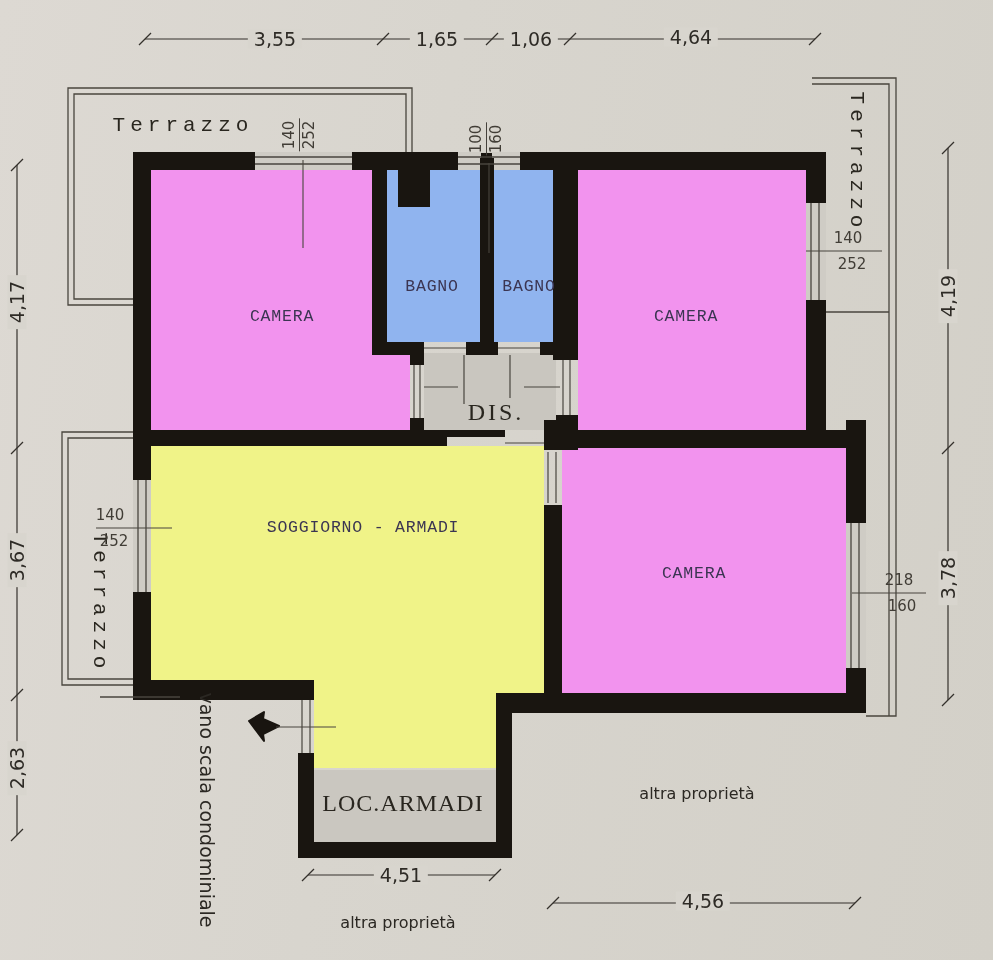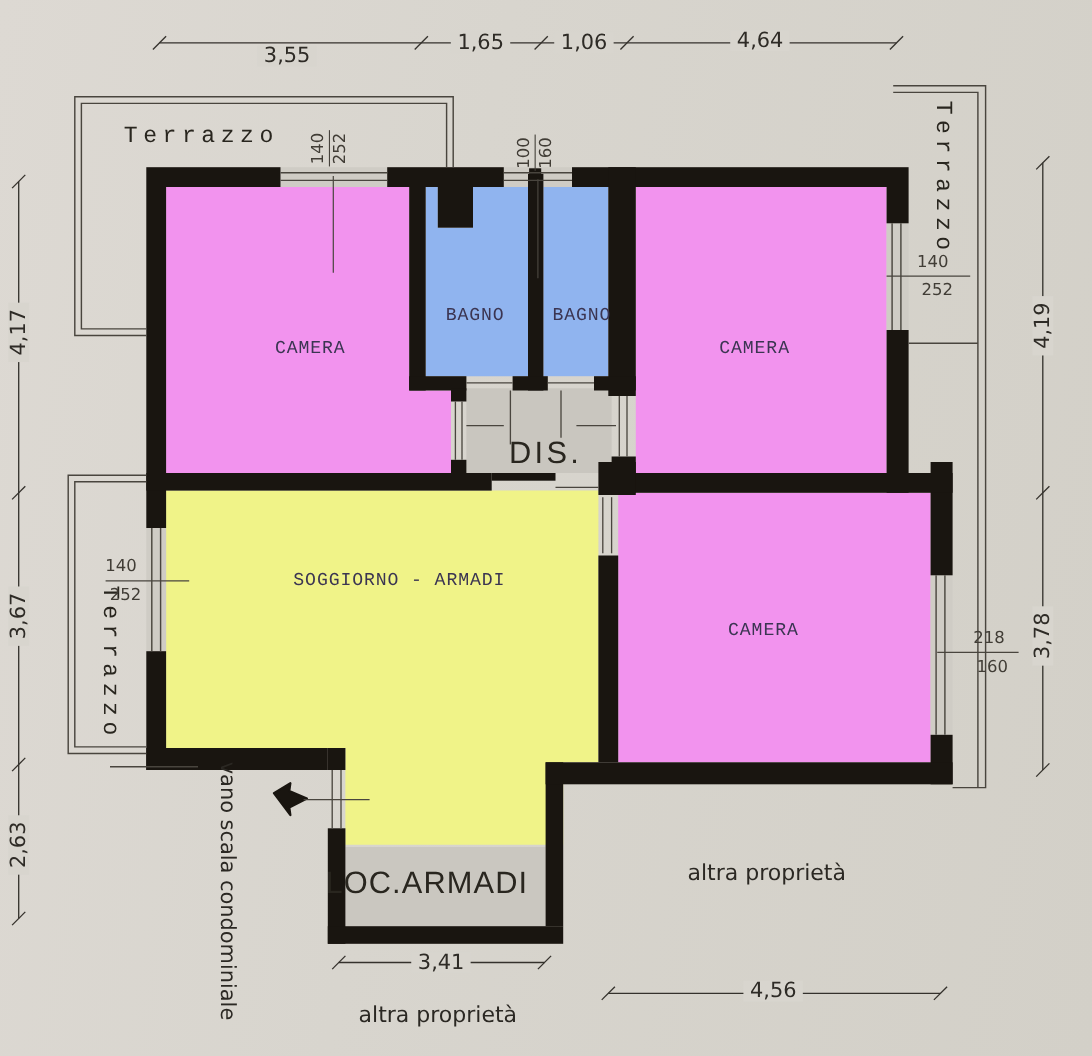--- a/index.html
+++ b/index.html
@@ -7,23 +7,23 @@
     position:relative;width:993px;height:960px;overflow:hidden;
     background:linear-gradient(100deg,#ddd9d3 0%,#d8d5ce 40%,#d3d0c8 100%);
     font-family:"DejaVu Sans",sans-serif;
   }
   #plan svg{position:absolute;left:0;top:0;}
   .lbl{position:absolute;transform:translate(-50%,-50%);white-space:nowrap;color:#2d2a25;}
   .rot-cw{transform:translate(-50%,-50%) rotate(90deg);}
   .rot-ccw{transform:translate(-50%,-50%) rotate(-90deg);}
   .room-label{font-family:Liberation Mono, monospace;font-size:16.5px;letter-spacing:.8px;color:#3b3552;}
   .mono-label{font-family:"Liberation Mono",monospace;font-size:21px;letter-spacing:5px;color:#29261f;}
-  .mono-small{font-family:Liberation Sans, sans-serif;font-size:28px;letter-spacing:2px;color:#29261f;}
+  .mono-small{font-family:Liberation Serif, serif;font-size:24px;letter-spacing:2px;color:#29261f;}
   .dim{font-size:19px;color:#2e2b26;background:#d8d5ce;padding:0 6px;line-height:1;}
-  .outside-label{font-size:20px;color:#2b2823;}
+  .outside-label{font-size:16px;color:#2b2823;}
   .win-num{position:absolute;transform:translate(-50%,-50%);font-size:15px;color:#413d36;line-height:1;font-family:"DejaVu Sans",sans-serif;}
   .frac{position:absolute;display:flex;flex-direction:column;align-items:center;
         font-size:15px;color:#413d36;line-height:1.1;font-family:"DejaVu Sans",sans-serif;}
   .frac .top{border-bottom:1.3px solid #45413b;padding:0 2px 1px 2px;}
   .frac .bot{padding-top:1px;}
 </style>
 </head>
 <body>
 
 <div id="plan">
@@ -170,32 +170,32 @@
   <div class="lbl outside-label" style="left:697px;top:793px;">altra proprietà</div>
   <div class="lbl outside-label" style="left:398px;top:922px;">altra proprietà</div>
 
   <div class="lbl room-label" style="left:282px;top:316px;">CAMERA</div>
   <div class="lbl room-label" style="left:432px;top:286px;">BAGNO</div>
   <div class="lbl room-label" style="left:529px;top:286px;">BAGNO</div>
   <div class="lbl room-label" style="left:686px;top:316px;">CAMERA</div>
   <div class="lbl mono-small" style="left:496px;top:412px;letter-spacing:3px;">DIS.</div>
   <div class="lbl room-label" style="left:363px;top:527px;">SOGGIORNO - ARMADI</div>
   <div class="lbl room-label" style="left:694px;top:573px;">CAMERA</div>
-  <div class="lbl mono-small" style="left:388px;top:803px;letter-spacing:1px;">LOC.ARMADI</div>
-
-  <div class="lbl dim" style="left:261px;top:39px;margin-top:12px;">3,55</div>
+  <div class="lbl mono-small" style="left:403px;top:803px;letter-spacing:1px;">LOC.ARMADI</div>
+
+  <div class="lbl dim" style="left:275px;top:39px;">3,55</div>
   <div class="lbl dim" style="left:437px;top:39px;">1,65</div>
   <div class="lbl dim" style="left:531px;top:39px;">1,06</div>
   <div class="lbl dim" style="left:691px;top:37px;">4,64</div>
   <div class="lbl dim rot-ccw" style="left:17px;top:302px;">4,17</div>
   <div class="lbl dim rot-ccw" style="left:17px;top:560px;">3,67</div>
   <div class="lbl dim rot-ccw" style="left:17px;top:768px;">2,63</div>
   <div class="lbl dim rot-ccw" style="left:948px;top:296px;">4,19</div>
   <div class="lbl dim rot-ccw" style="left:948px;top:578px;">3,78</div>
-  <div class="lbl dim" style="left:401px;top:875px;">3,41</div>
+  <div class="lbl dim" style="left:401px;top:875px;">4,51</div>
   <div class="lbl dim" style="left:703px;top:901px;text-align:right;">4,56</div>
 
   <div class="frac rot-ccw lbl" style="left:299px;top:135px;">
     <span class="top">140</span>
     <span class="bot">252</span>
   </div>
   <div class="frac rot-ccw lbl" style="left:486px;top:139px;">
     <span class="top">100</span>
     <span class="bot">160</span>
   </div>

